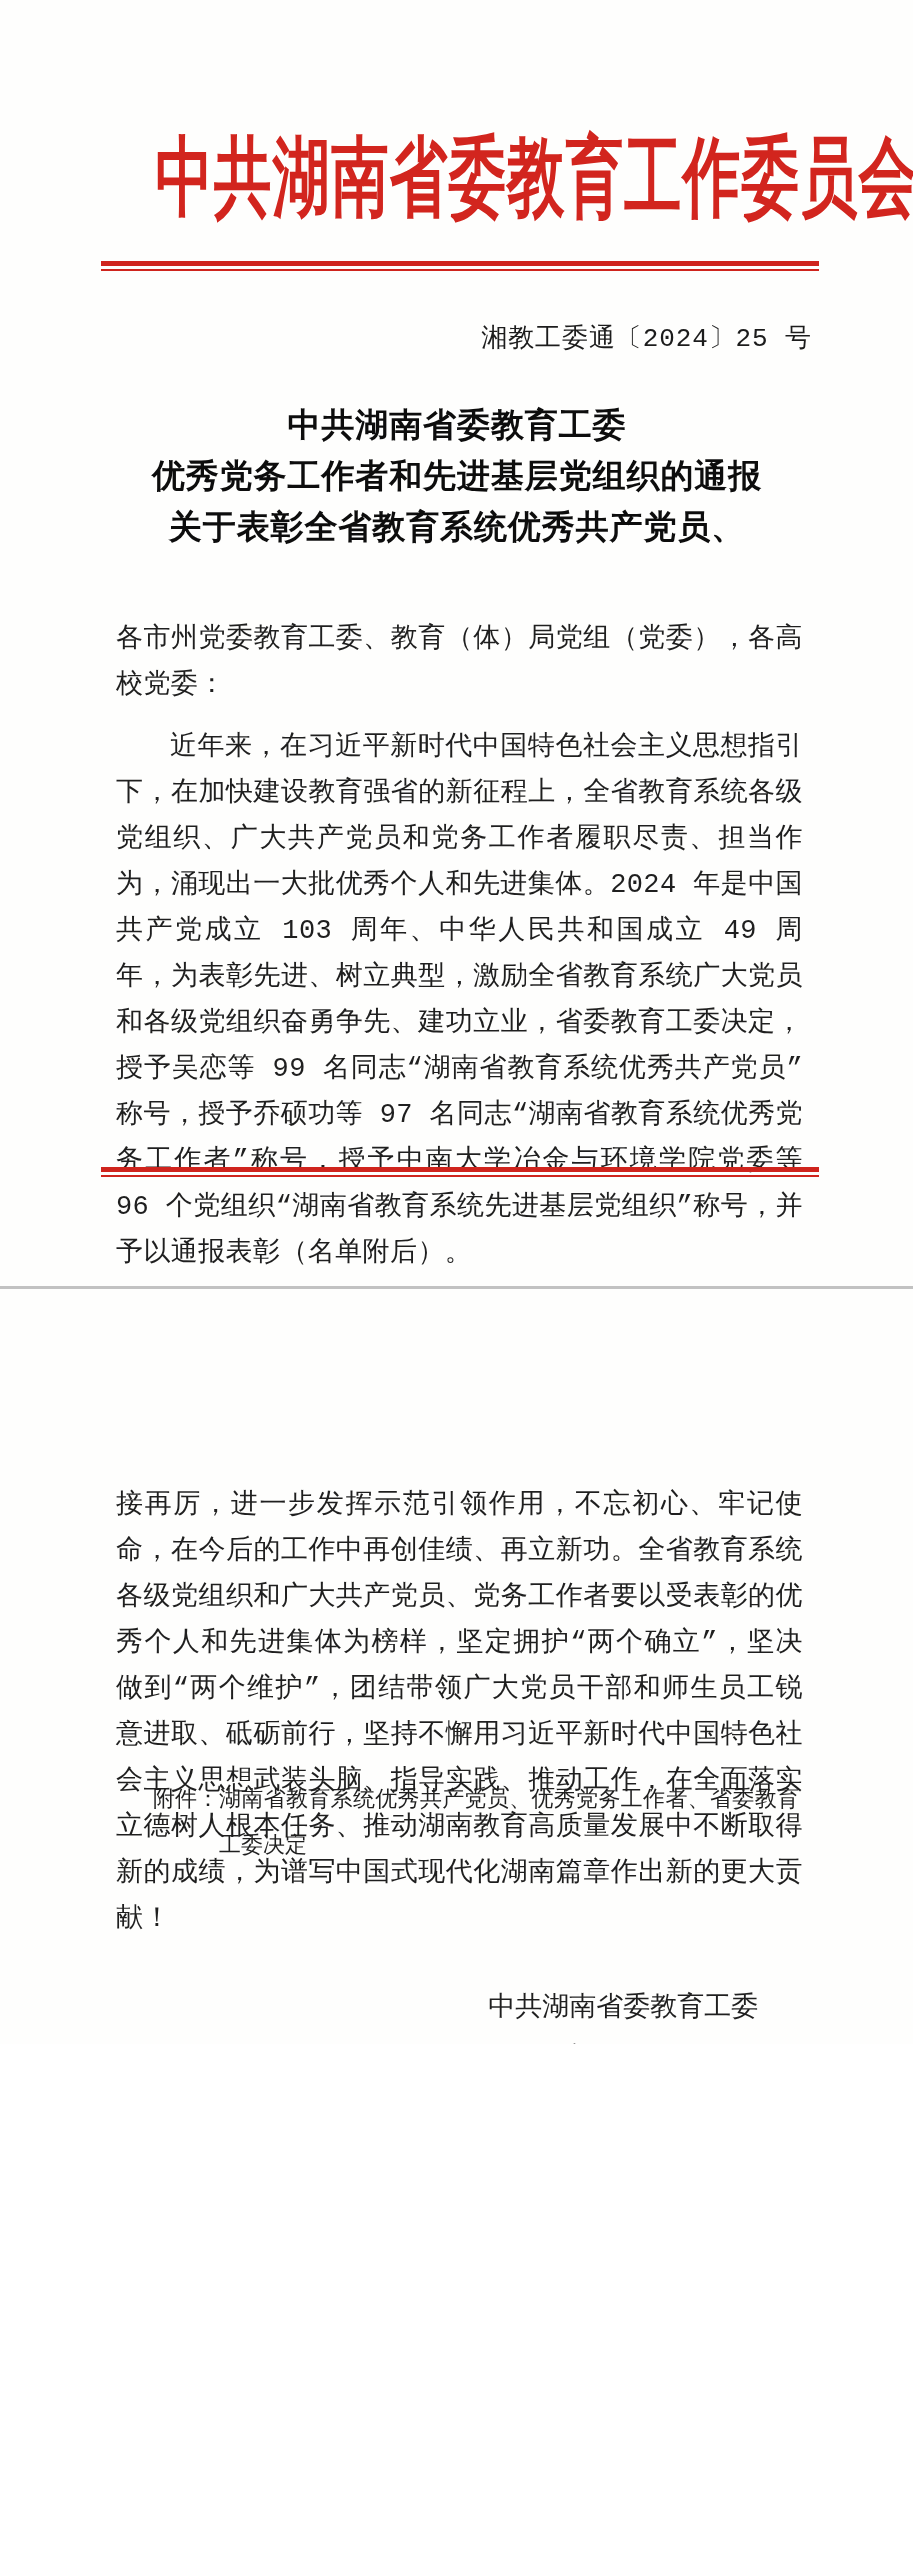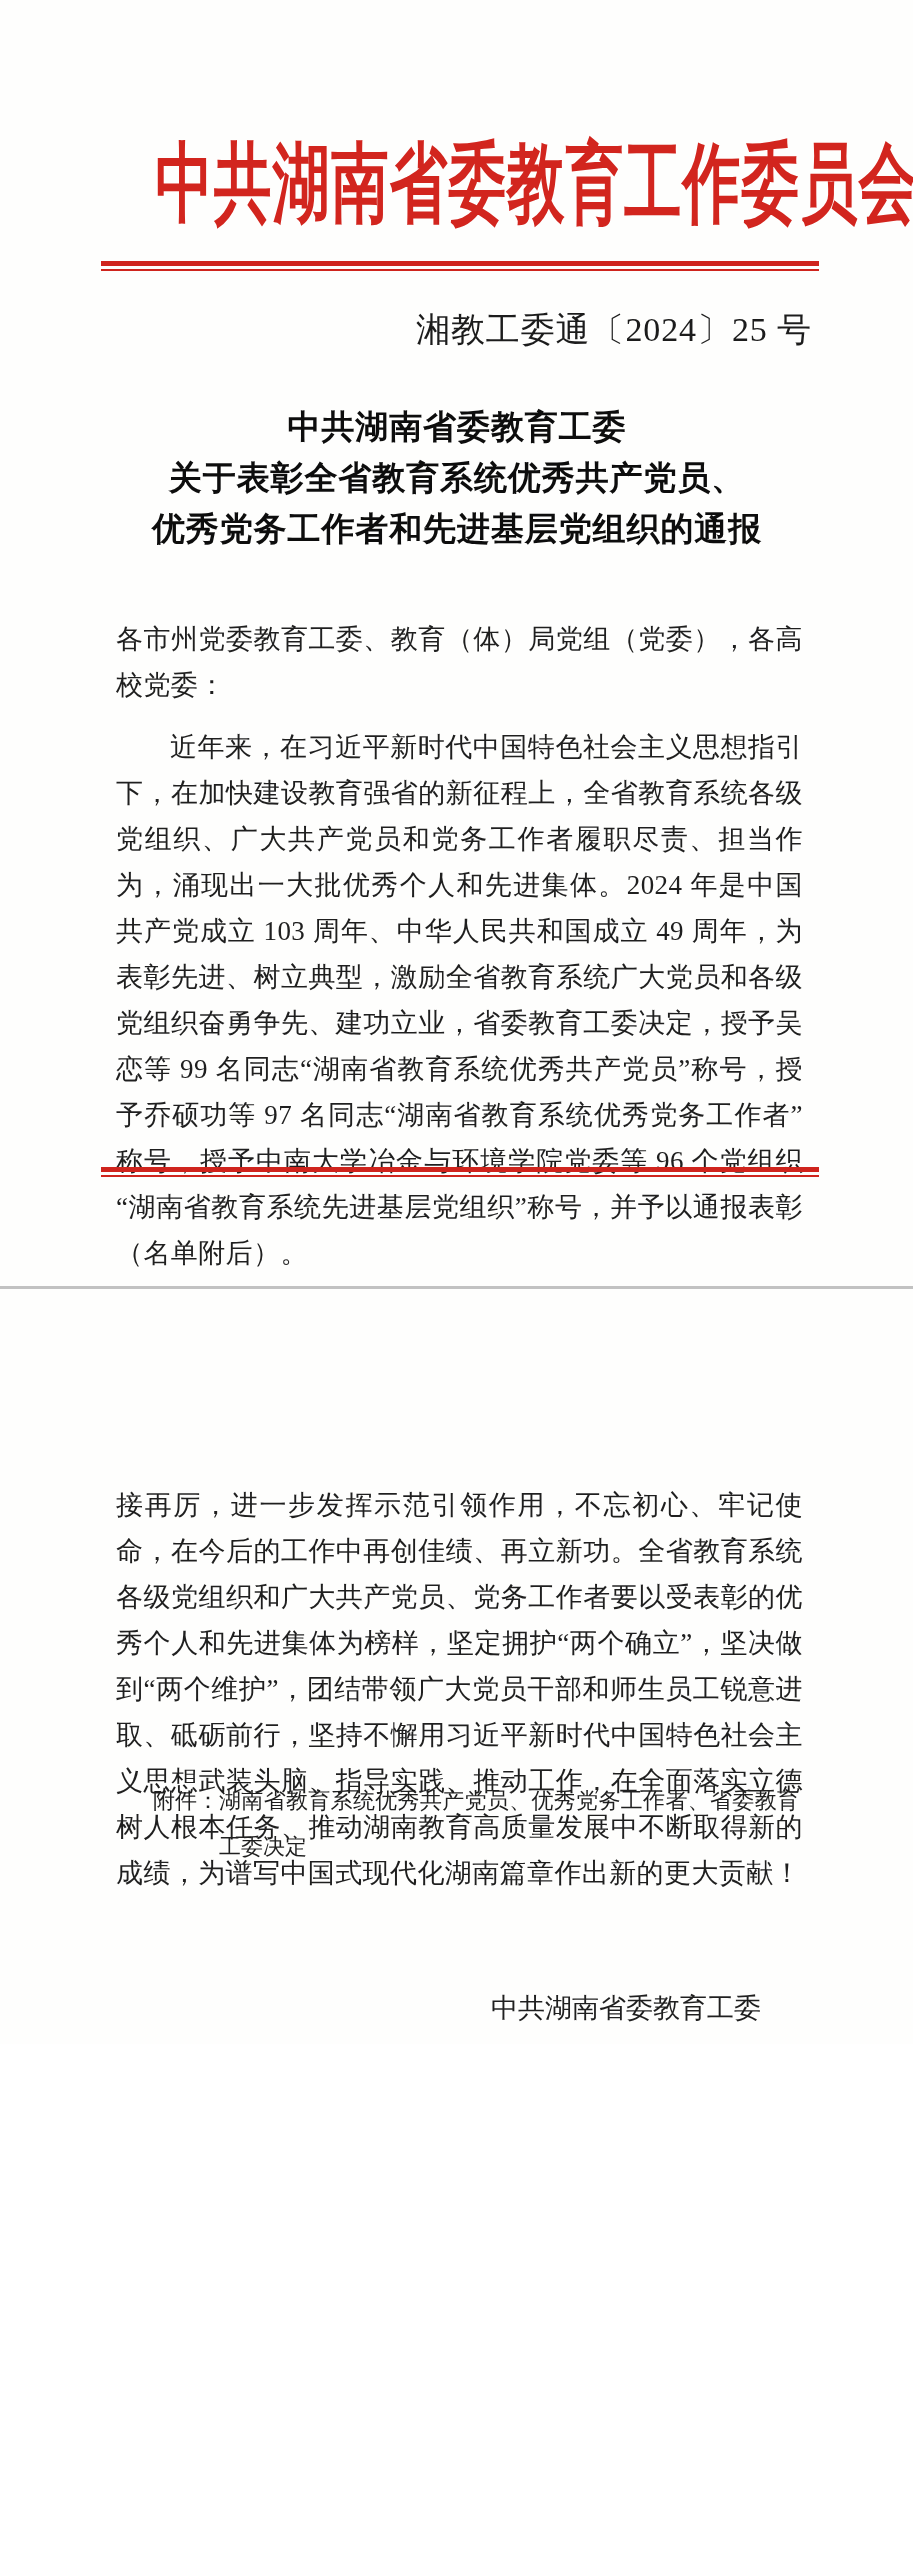--- a/index.html
+++ b/index.html
@@ -2,21 +2,21 @@
 <html lang="zh" style="font-size:14.3px"><head>
 <meta charset="utf-8">
 <style>
   html,body{margin:0;padding:0;background:#ffffff;}
   .canvas{
     position:relative;
     width:914px;
     height:2044px;
     margin:0 auto;
     background:#fefefd;
-    font-family:Liberation Serif, serif;
+    font-family:Liberation Mono, monospace;
     overflow:hidden;
   }
   
   .red-header{
     position:absolute;
     top:134px;
     left:0;
     width:914px;
     text-align:center;
     font-size:87px;
@@ -35,23 +35,23 @@
     height:9.8px;
     box-sizing:border-box;
     border-top:5.4px solid #cf241d;
     border-bottom:2.7px solid #cf241d;
     background:transparent;
   }
   .rule-top{top:261px;}
   .rule-bottom{top:1167px;}
   .doc-number{
     position:absolute;
-    top:312px;
+    top:321px;
     right:102px;
-    font-size:34px;
+    font-size:26px;
     line-height:36px;
     color:#1c1c1c;
     letter-spacing:0.9px;
     white-space:nowrap;
   }
   .doc-title{
     position:absolute;
     top:402px;
     left:0;
     width:914px;
@@ -134,22 +134,22 @@
 <div class="canvas">
 
   <div class="red-header">中共湖南省委教育工作委员会</div>
 
   <div class="red-rule rule-top"></div>
 
   <div class="doc-number">湘教工委通〔2024〕25 号</div>
 
   <div class="doc-title">
     <div>中共湖南省委教育工委</div>
+    <div>优秀党务工作者和先进基层党组织的通报</div>
     <div>关于表彰全省教育系统优秀共产党员、</div>
-    <div>优秀党务工作者和先进基层党组织的通报</div>
   </div>
 
   <div class="body-text p1-body">
     <p class="no-indent">各市州党委教育工委、教育（体）局党组（党委），各高校党委：</p>
     <p class="indent">近年来，在习近平新时代中国特色社会主义思想指引下，在加快建设教育强省的新征程上，全省教育系统各级党组织、广大共产党员和党务工作者履职尽责、担当作为，涌现出一大批优秀个人和先进集体。2024 年是中国共产党成立 103 周年、中华人民共和国成立 49 周年，为表彰先进、树立典型，激励全省教育系统广大党员和各级党组织奋勇争先、建功立业，省委教育工委决定，授予吴恋等 99 名同志“湖南省教育系统优秀共产党员”称号，授予乔硕功等 97 名同志“湖南省教育系统优秀党务工作者”称号，授予中南大学冶金与环境学院党委等 96 个党组织“湖南省教育系统先进基层党组织”称号，并予以通报表彰（名单附后）。</p>
   </div>
 
   <div class="red-rule rule-bottom"></div>
 
   <div class="page-gap-line"></div>

